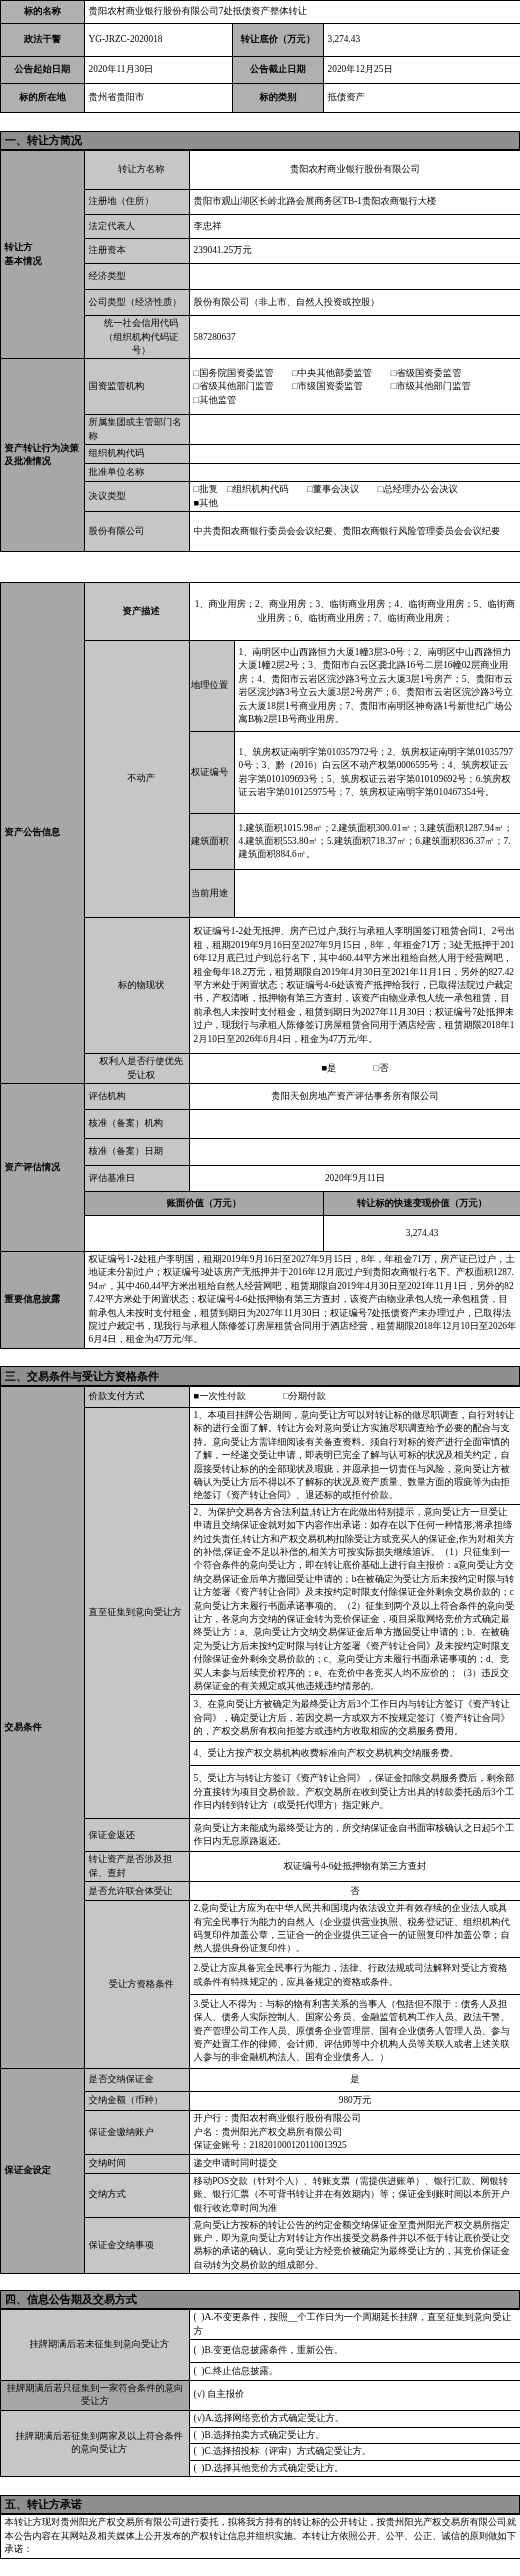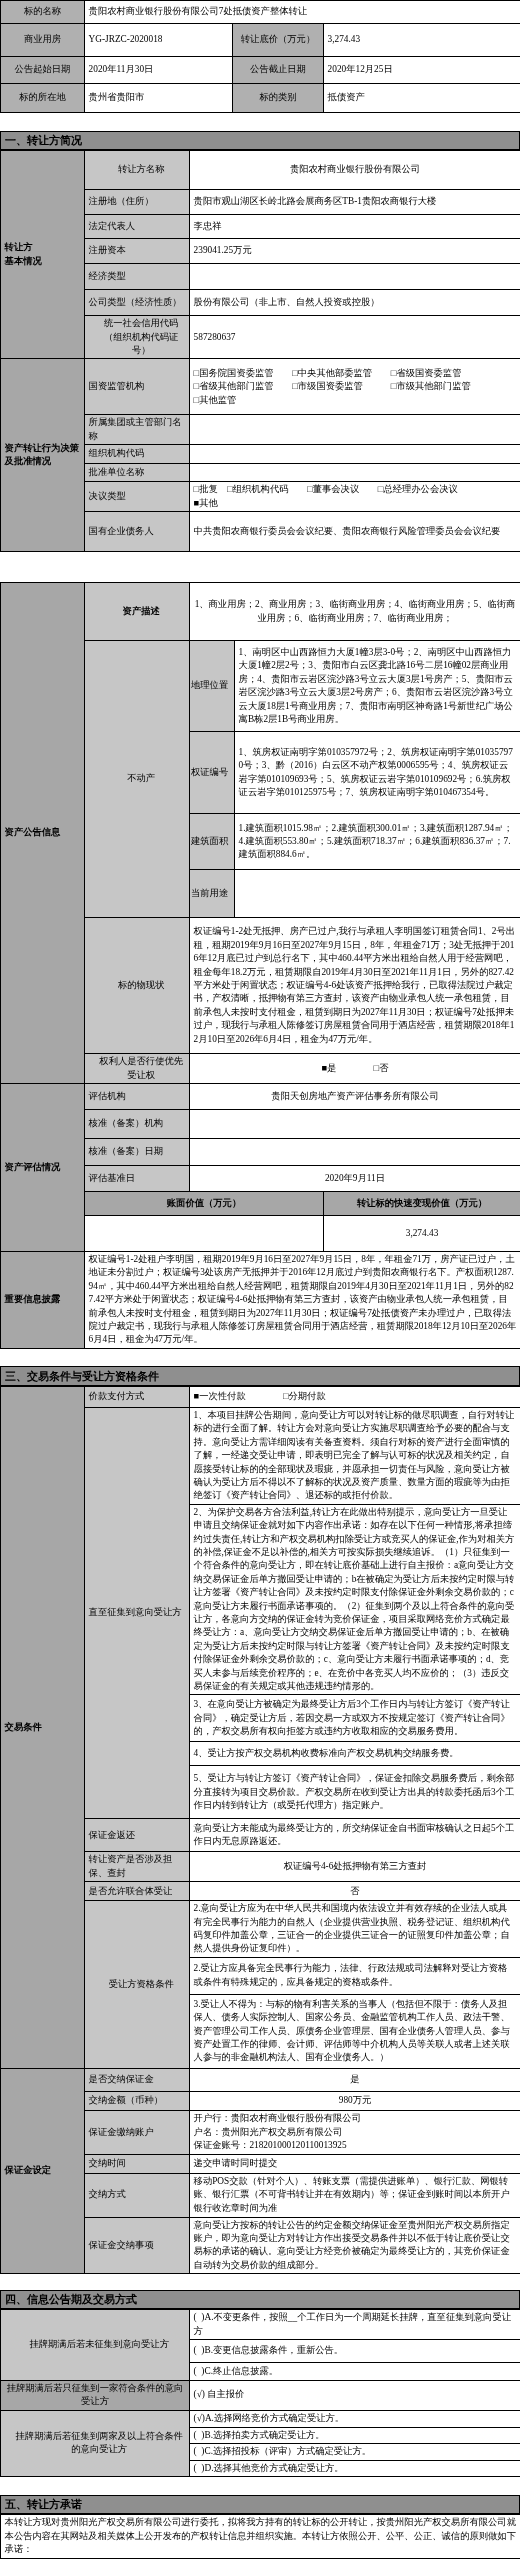--- a/index.html
+++ b/index.html
@@ -1,21 +1,21 @@
 <!DOCTYPE html>
 <html style="font-size:8.2px"><head>
 <meta charset="utf-8">
 <style>
   html,body{margin:0;padding:0;background:#ffffff;color:#000;
     font-family:"Liberation Serif","DejaVu Serif",serif;}
   .page{width:520px;margin:0;background:#fff;}
   table{border-collapse:collapse;table-layout:fixed;width:520px;}
   td{border:0.5px solid #000;vertical-align:middle;padding:1px 3.6px;
      font-size:9.3px;line-height:13.4px;white-space:pre-wrap;word-break:break-all;}
-  .lbS{background:#b0b0b0;font-weight:normal;text-align:center;}
+  .lbS{background:#b0b0b0;font-weight:bold;text-align:center;}
   .lb1{background:#a7a7a7;font-weight:bold;}
   .lb2{background:#c6c6c6;}
   .lb2c{background:#c6c6c6;text-align:center;padding-left:12px;}
   .lb2d{background:#a7a7a7;text-align:center;}
   .hdr{background:#a7a7a7;font-weight:bold;text-align:center;}
   .c{text-align:center;}
   .band{background:#8f8f8f;border:0.5px solid #000;font-weight:bold;font-size:11px;
         padding:2.6px 4.1px;line-height:12.4px;}
   .gap{border:none;background:#fff;}
 </style>
@@ -30,21 +30,21 @@
         <col style="width:148px">
         <col style="width:91px">
         <col style="width:197px">
       </colgroup>
     <tbody>
         <tr style="height:23px">
       <td class="lbS">标的名称</td>
       <td colspan="3">贵阳农村商业银行股份有限公司7处抵债资产整体转让</td>
     </tr>
     <tr style="height:33px">
-      <td class="lbS">商业用房</td>
+      <td class="lbS">政法干警</td>
       <td>YG-JRZC-2020018</td>
       <td class="lbS">转让底价（万元）</td>
       <td>3,274.43</td>
     </tr>
     <tr style="height:27px">
       <td class="lbS">公告起始日期</td>
       <td>2020年11月30日</td>
       <td class="lbS">公告截止日期</td>
       <td>2020年12月25日</td>
     </tr>
@@ -117,21 +117,21 @@
     <tr style="height:18.5px">
       <td class="lb2">批准单位名称</td>
       <td colspan="3"></td>
     </tr>
     <tr style="height:30px">
       <td class="lb2">决议类型</td>
       <td colspan="3">□批复　□组织机构代码　　□董事会决议　　□总经理办公会决议
 ■其他</td>
     </tr>
     <tr style="height:40px">
-      <td class="lb2">国有企业债务人</td>
+      <td class="lb2">股份有限公司</td>
       <td colspan="3">中共贵阳农商银行委员会会议纪要、贵阳农商银行风险管理委员会会议纪要</td>
     </tr>
   </tbody>
     </table>
 
   <div class="gap" style="height:30px"></div>
 
   <table>
     <colgroup>
         <col style="width:84px">

